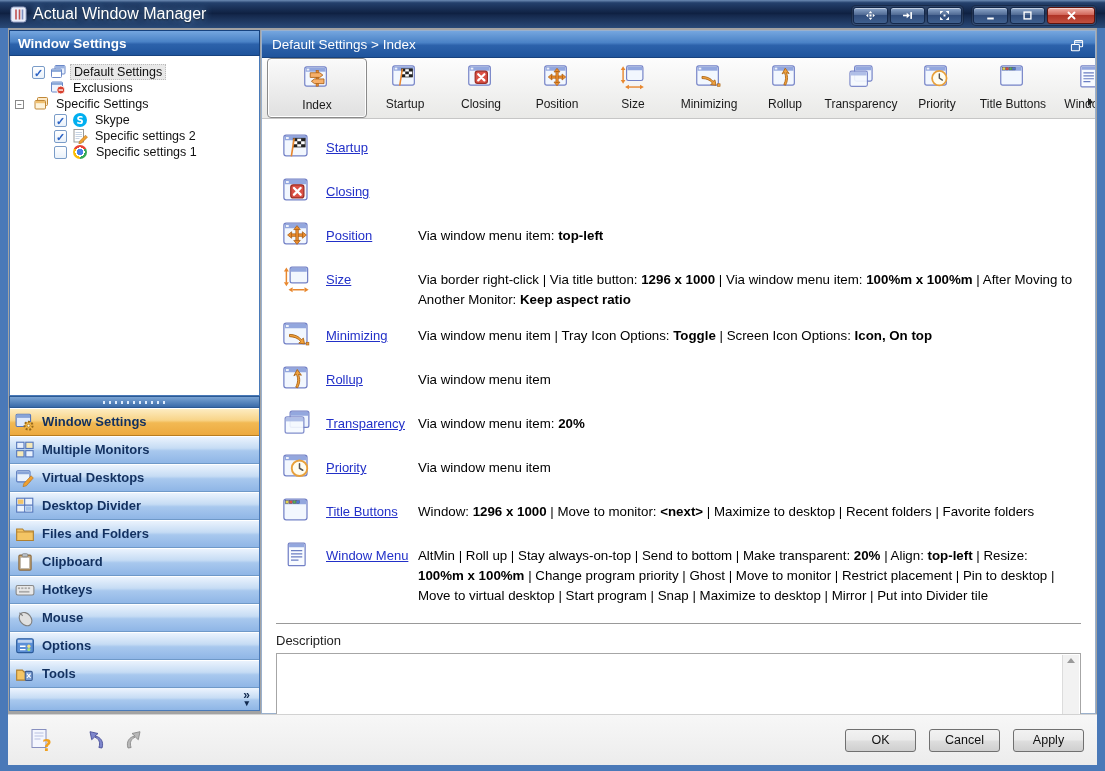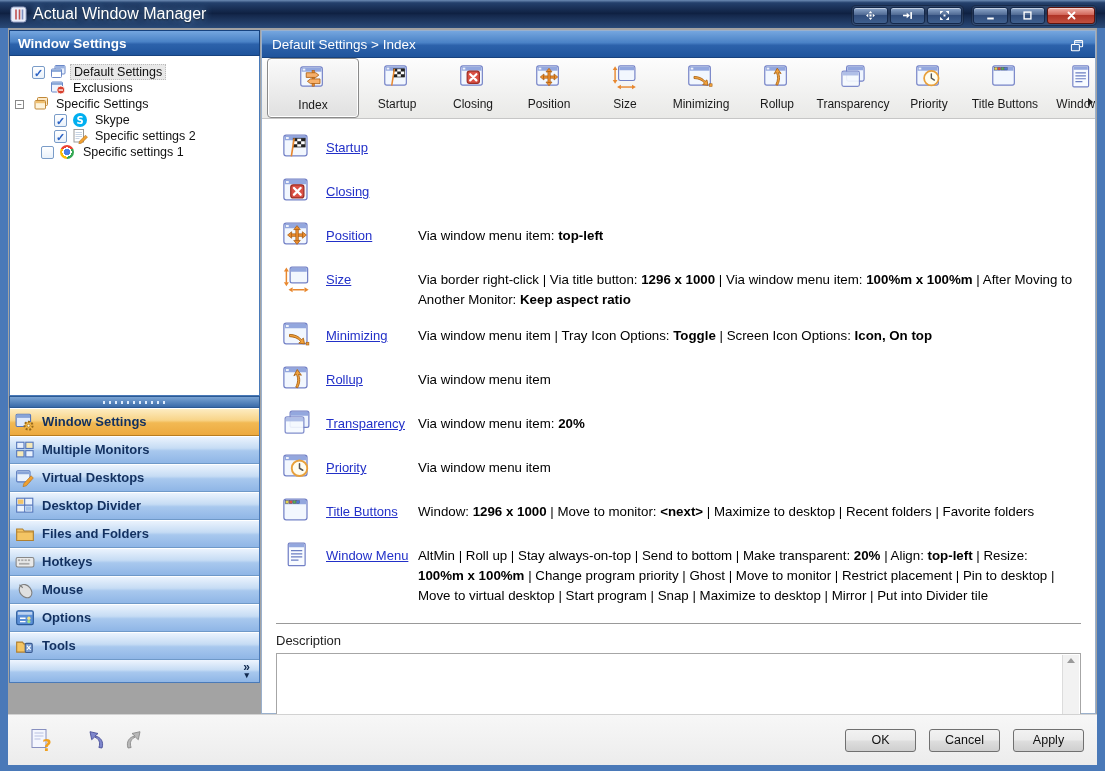--- a/index.html
+++ b/index.html
@@ -63,21 +63,21 @@
   
   .main-panel { position:absolute; left:253px; top:2px; right:1px; height:684px; background:#fff; border:1px solid #9ab0cc; }
   .main-header { height:27px; line-height:27px; padding-left:10px; color:#fff; font-weight:normal; font-size:13.5px;
     background:linear-gradient(180deg,#75a6df 0%,#4a82c6 45%,#2c62ab 55%,#1f549c 100%);
     border-bottom:1px solid #17427e; position:relative; }
   .panel-win-ic { position:absolute; right:9px; top:5px; }
   .panel-win-ic svg { width:18px; height:16px; }
   .toolbar { height:61px; display:flex; padding-left:5px; background:linear-gradient(#fdfdfd,#e9e9e7);
     border-bottom:1px solid #c6c6c6; position:relative; overflow:hidden; }
   .tool { width:76px; display:flex; flex-direction:column; align-items:center; padding-top:5px; flex:none; cursor:default; }
-  .tool.sel { width:92px; border:1px solid #8a8a8a; border-radius:4px;
+  .tool.sel { width:100px; border:1px solid #8a8a8a; border-radius:4px;
     background:linear-gradient(#fafafa,#e0e0e0); box-shadow:inset 0 0 0 1px #fff; }
   .tbic svg { width:30px; height:28px; }
   .tool-label { font-size:12px; color:#1a1a1a; margin-top:2px; white-space:nowrap; }
   .tool-more { position:absolute; right:2px; top:40px; width:0; height:0;
     border-left:5px solid #222; border-top:4px solid rgba(0,0,0,0); border-bottom:4px solid rgba(0,0,0,0); }
 
   .content { padding:8px 14px 0 20px; }
   .row { display:flex; padding:5px 0; }
   .ric { flex:none; width:30px; margin-right:14px; }
   .ric svg { width:30px; height:30px; }
@@ -223,21 +223,21 @@
           <span class="cb">✓</span>
           <span class="tic">
             <svg viewBox="0 0 16 16" xmlns="http://www.w3.org/2000/svg">
               <rect x="2" y="1.5" width="9.5" height="12.5" fill="#fff" stroke="#999"></rect>
               <path d="M3.5 4.5h6.5M3.5 6.5h6.5M3.5 8.5h6.5M3.5 10.5h4" stroke="#b8c8dc" stroke-width=".8"></path>
               <path d="M7.5 13.2l6-6 2 2-6 6-2.7.7z" fill="#f0a030" stroke="#a86818" stroke-width=".5"></path>
             </svg>
           </span>
           <span class="tree-label">Specific settings 2</span>
         </div>
-        <div class="tree-row" style="padding-left: 31px;">
+        <div class="tree-row" style="padding-left: 44px;">
           <span class="cb"></span>
           <span class="tic chrome-ball"></span>
           <span class="tree-label">Specific settings 1</span>
         </div>
       </div>
     <div class="splitter"></div>
     <div class="nav-list" id="nav">
         <div class="nav-btn sel">
           <span class="nic">
             <svg viewBox="0 0 18 18" xmlns="http://www.w3.org/2000/svg">
@@ -284,20 +284,30 @@
           <span class="nav-label">Desktop Divider</span>
         </div>
         <div class="nav-btn">
           <span class="nic">
             <svg viewBox="0 0 18 18" xmlns="http://www.w3.org/2000/svg">
               <path d="M1.5 4.5h5.3l1.5 1.8h8.2v8.5H1.5z" fill="#f4c564" stroke="#b08030"></path>
               <path d="M1.5 7.2h15" stroke="#b08030" stroke-width=".7"></path>
             </svg>
           </span>
           <span class="nav-label">Files and Folders</span>
+        </div>
+        <div class="nav-btn">
+          <span class="nic">
+            <svg viewBox="0 0 18 18" xmlns="http://www.w3.org/2000/svg">
+              <rect x="3.5" y="2.8" width="11" height="13.5" rx="1" fill="#c8a878" stroke="#8a6a40"></rect>
+              <rect x="5" y="4.8" width="8" height="10" fill="#fff" stroke="#aaa" stroke-width=".5"></rect>
+              <rect x="6.5" y="1.5" width="5" height="2.8" rx="1" fill="#b8c0c8" stroke="#777" stroke-width=".6"></rect>
+            </svg>
+          </span>
+          <span class="nav-label">Clipboard</span>
         </div>
         <div class="nav-btn">
           <span class="nic">
             <svg viewBox="0 0 18 18" xmlns="http://www.w3.org/2000/svg">
               <rect x="1" y="5" width="16" height="8.5" rx="1.5" fill="#e9e9e9" stroke="#888"></rect>
               <g fill="#aaa">
                 <rect x="2.6" y="6.6" width="2" height="1.6"></rect>
                 <rect x="5.6" y="6.6" width="2" height="1.6"></rect>
                 <rect x="8.6" y="6.6" width="2" height="1.6"></rect>
                 <rect x="11.6" y="6.6" width="2" height="1.6"></rect>

